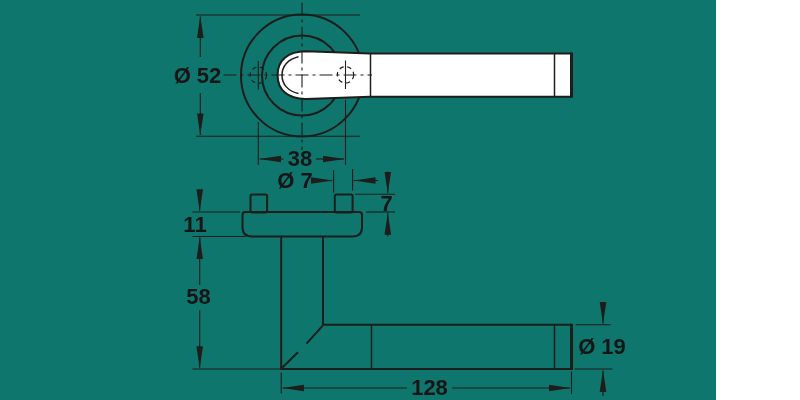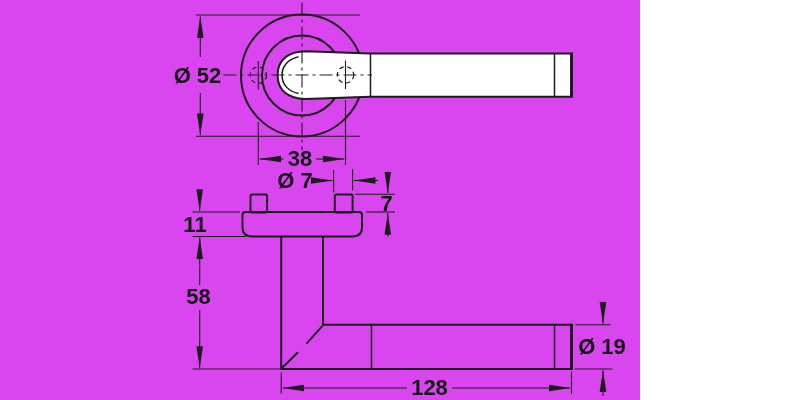--- a/index.html
+++ b/index.html
@@ -1,16 +1,16 @@
 <!DOCTYPE html>
 <html><head>
 <meta charset="utf-8">
 <style>
   html,body{margin:0;padding:0;background:#ffffff;}
-  .stage{position:relative;width:640px;height:400px;background:#d946ef;overflow:hidden;}
+  .stage{position:relative;width:716px;height:400px;background:#0f766e;overflow:hidden;}
   svg{display:block;}
   .ln{stroke:#1d1d1b;fill:none;stroke-width:2;}
   .heavy{stroke-width:3;}
   .med{stroke-width:1.5;}
   .thin{stroke-width:1.1;}
   .fillw{fill:#ffffff;stroke:none;}
   .dashhole{stroke-dasharray:4.5 3.5;stroke-width:1.2;}
   .dashdot{stroke-dasharray:13 4 3 4;stroke-width:1.1;}
   text.dim{font:700 22px "Liberation Sans", sans-serif;fill:#161616;text-anchor:middle;}
 </style>

